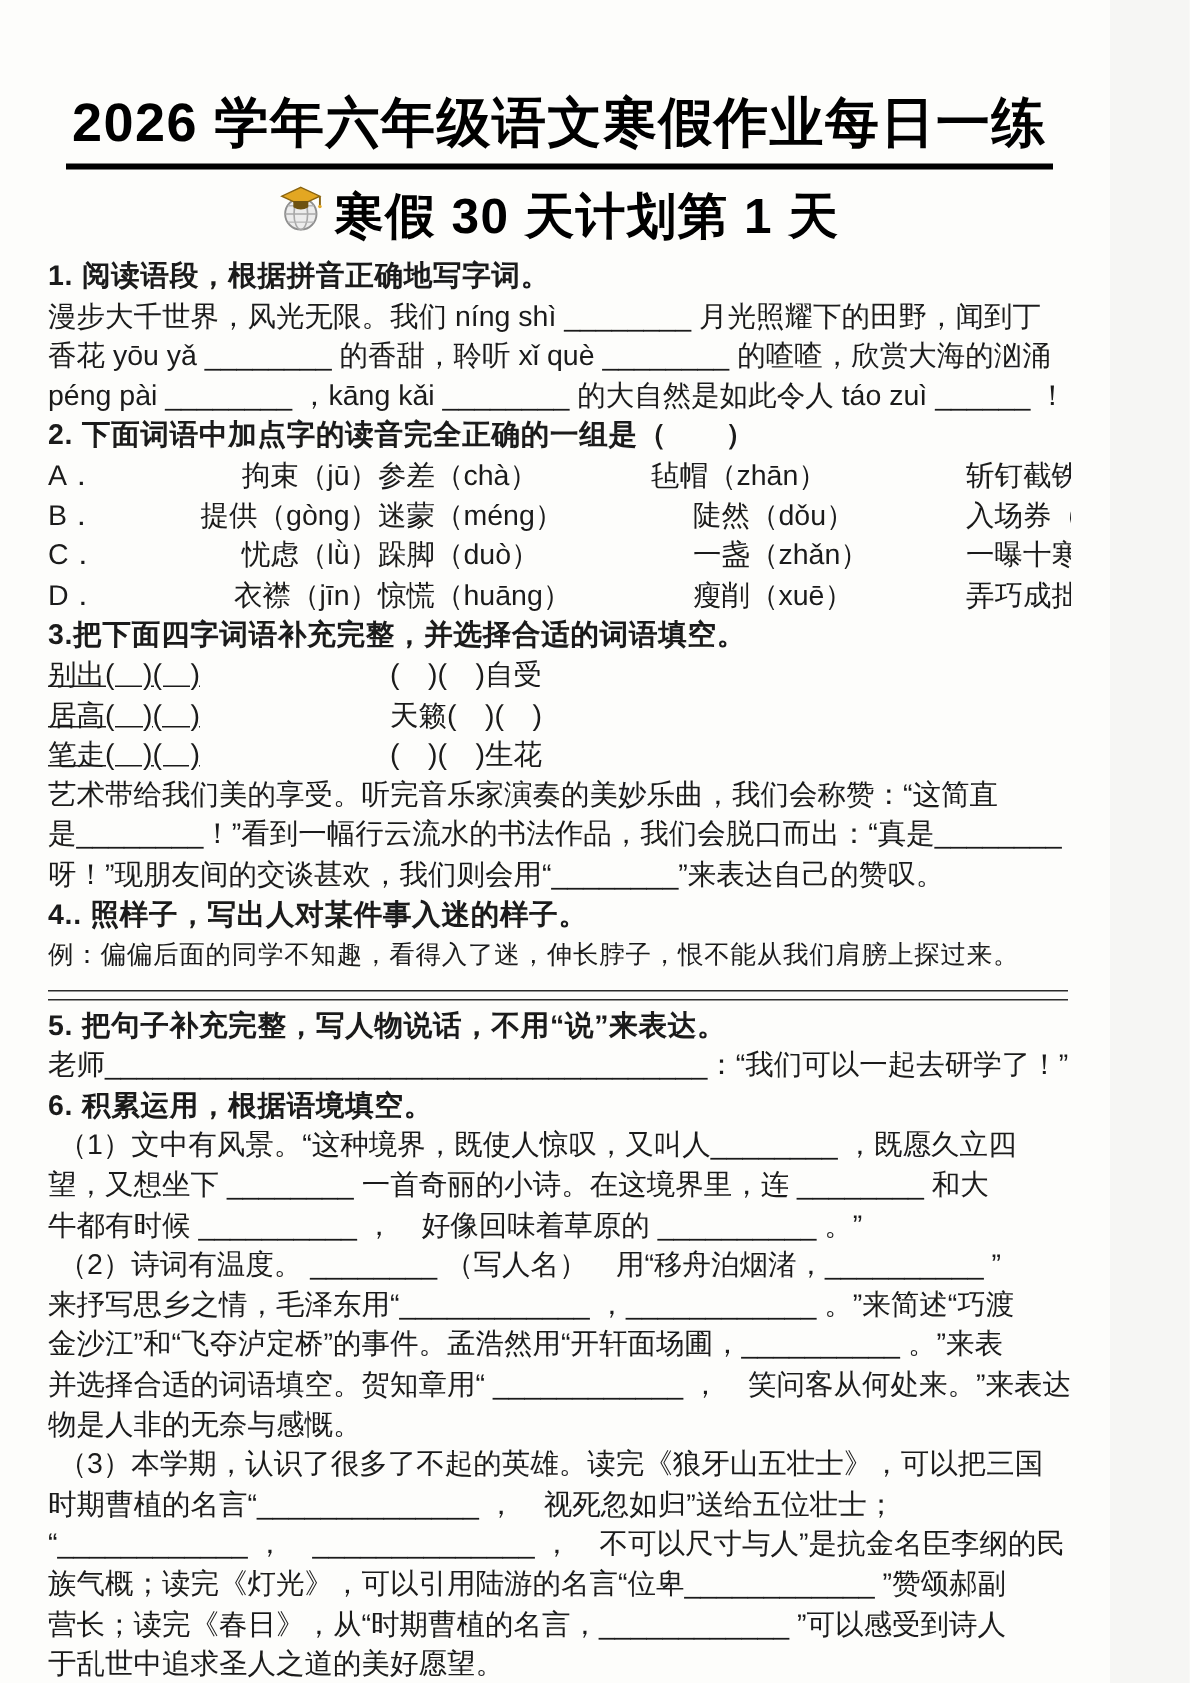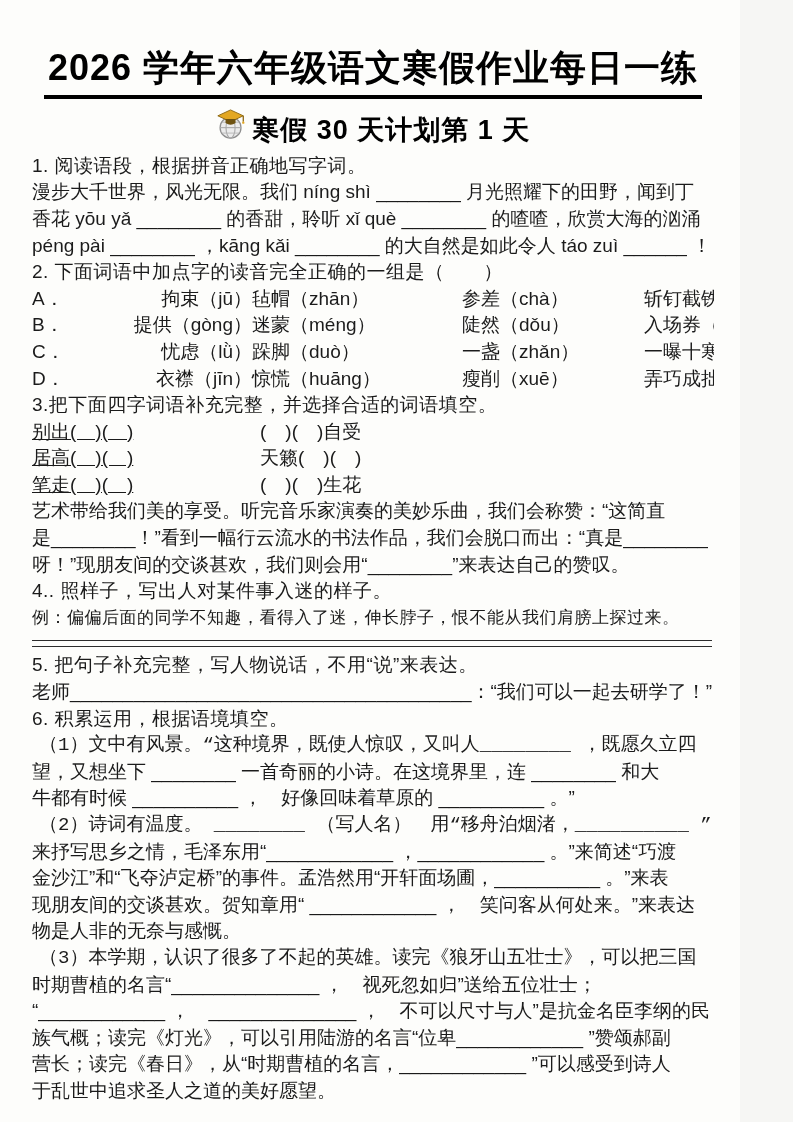--- a/index.html
+++ b/index.html
@@ -1,35 +1,35 @@
 <!DOCTYPE html>
 <html><head>
 <meta charset="utf-8">
 <style>
   html,body{margin:0;padding:0;}
   body{width:793px;height:1122px;background:#f6f6f4;overflow:hidden;}
   .page{
     box-sizing:border-box;width:740px;height:1122px;
     background:#fdfdfb;color:#1b1b1b;
     font-family:"Liberation Sans", sans-serif;
-    padding:44px 26px 0 32px;
+    padding:58px 26px 0 32px;
   }
   .title-row{text-align:center;}
   .title{
     display:inline-block;font-size:36px;font-weight:700;color:#000;
     letter-spacing:1px;border-bottom:4px solid #000;padding:0 4px 2px 4px;
     white-space:nowrap;
   }
   .subtitle-row{text-align:center;margin-top:9px;white-space:nowrap;}
   .subtitle-icon{display:inline-block;vertical-align:-6px;margin-right:2px;}
-  .subtitle{display:inline-block;font-size:27px;font-weight:700;color:#000;letter-spacing:1px;vertical-align:middle;}
+  .subtitle{display:inline-block;font-size:33px;font-weight:700;color:#000;letter-spacing:1px;vertical-align:middle;}
   .content{margin-top:5px;font-size:19px;line-height:26.6px;}
   .line{white-space:pre;overflow:hidden;}
-  .hdr{font-weight:400;letter-spacing:0.5px;}
-  .ind{padding-left:7px;font-family:Liberation Mono, monospace;}
+  .hdr{font-weight:700;letter-spacing:0.5px;}
+  .ind{padding-left:7px;}
   
   .q2row{display:flex;align-items:baseline;}
   .q2lab{flex:0 0 44px;}
   .q2c{display:inline-block;white-space:pre;}
   .q2c1{flex:0 0 176px;text-align:right;}
   .q2c2{flex:0 0 210px;}
   .q2c3{flex:0 0 182px;}
   .q2c4{flex:1 1 auto;}
   .emch{position:relative;display:inline-block;}
   .emch::after{
@@ -76,22 +76,22 @@
     <div class="line hdr">1. 阅读语段，根据拼音正确地写字词。</div>
     <div class="line">漫步大千世界，风光无限。我们 níng shì ________ 月光照耀下的田野，闻到丁</div>
     <div class="line">香花 yōu yǎ ________ 的香甜，聆听 xǐ què ________ 的喳喳，欣赏大海的汹涌</div>
     <div class="line">péng pài ________ ，kāng kǎi ________ 的大自然是如此令人 táo zuì ______ ！</div>
 
     <div class="line hdr">2. 下面词语中加点字的读音完全正确的一组是（　　）</div>
 
     <div class="line q2row">
       <span class="q2lab">A．</span>
       <span class="q2c q2c1"><span></span><span class="emch">拘</span><span>束（jū）</span></span>
+      <span class="q2c q2c3"><span>参</span><span class="emch">差</span><span>（chà）</span></span>
       <span class="q2c q2c2"><span></span><span class="emch">毡</span><span>帽（zhān）</span></span>
-      <span class="q2c q2c3"><span>参</span><span class="emch">差</span><span>（chà）</span></span>
       <span class="q2c q2c4"><span>斩钉</span><span class="emch">截</span><span>铁（jié）</span></span>
     </div>
 
     <div class="line q2row">
       <span class="q2lab">B．</span>
       <span class="q2c q2c1"><span>提</span><span class="emch">供</span><span>（gòng）</span></span>
       <span class="q2c q2c2"><span>迷</span><span class="emch">蒙</span><span>（méng）</span></span>
       <span class="q2c q2c3"><span></span><span class="emch">陡</span><span>然（dǒu）</span></span>
       <span class="q2c q2c4"><span>入场</span><span class="emch">券</span><span>（quàn）</span></span>
     </div>
@@ -127,21 +127,21 @@
     <div class="line hdr">5. 把句子补充完整，写人物说话，不用“说”来表达。</div>
     <div class="line">老师______________________________________：“我们可以一起去研学了！”</div>
 
     <div class="line hdr">6. 积累运用，根据语境填空。</div>
     <div class="line ind">（1）文中有风景。“这种境界，既使人惊叹，又叫人________ ，既愿久立四</div>
     <div class="line">望，又想坐下 ________ 一首奇丽的小诗。在这境界里，连 ________ 和大</div>
     <div class="line">牛都有时候 __________ ，　好像回味着草原的 __________ 。”</div>
     <div class="line ind">（2）诗词有温度。 ________ （写人名）　用“移舟泊烟渚，__________ ”</div>
     <div class="line">来抒写思乡之情，毛泽东用“____________ ，____________ 。”来简述“巧渡</div>
     <div class="line">金沙江”和“飞夺泸定桥”的事件。孟浩然用“开轩面场圃，__________ 。”来表</div>
-    <div class="line">现朋友间的交谈甚欢。贺知章用“ ____________ ，　笑问客从何处来。”来表达</div>
+    <div class="line">并选择合适的词语填空。贺知章用“ ____________ ，　笑问客从何处来。”来表达</div>
     <div class="line">物是人非的无奈与感慨。</div>
     <div class="line ind">（3）本学期，认识了很多了不起的英雄。读完《狼牙山五壮士》，可以把三国</div>
     <div class="line">时期曹植的名言“______________ ，　视死忽如归”送给五位壮士；</div>
     <div class="line">“____________ ，　______________ ，　不可以尺寸与人”是抗金名臣李纲的民</div>
     <div class="line">族气概；读完《灯光》，可以引用陆游的名言“位卑____________ ”赞颂郝副</div>
     <div class="line">营长；读完《春日》，从“时期曹植的名言，____________ ”可以感受到诗人</div>
     <div class="line">于乱世中追求圣人之道的美好愿望。</div>
 
   </div>
 </div>

